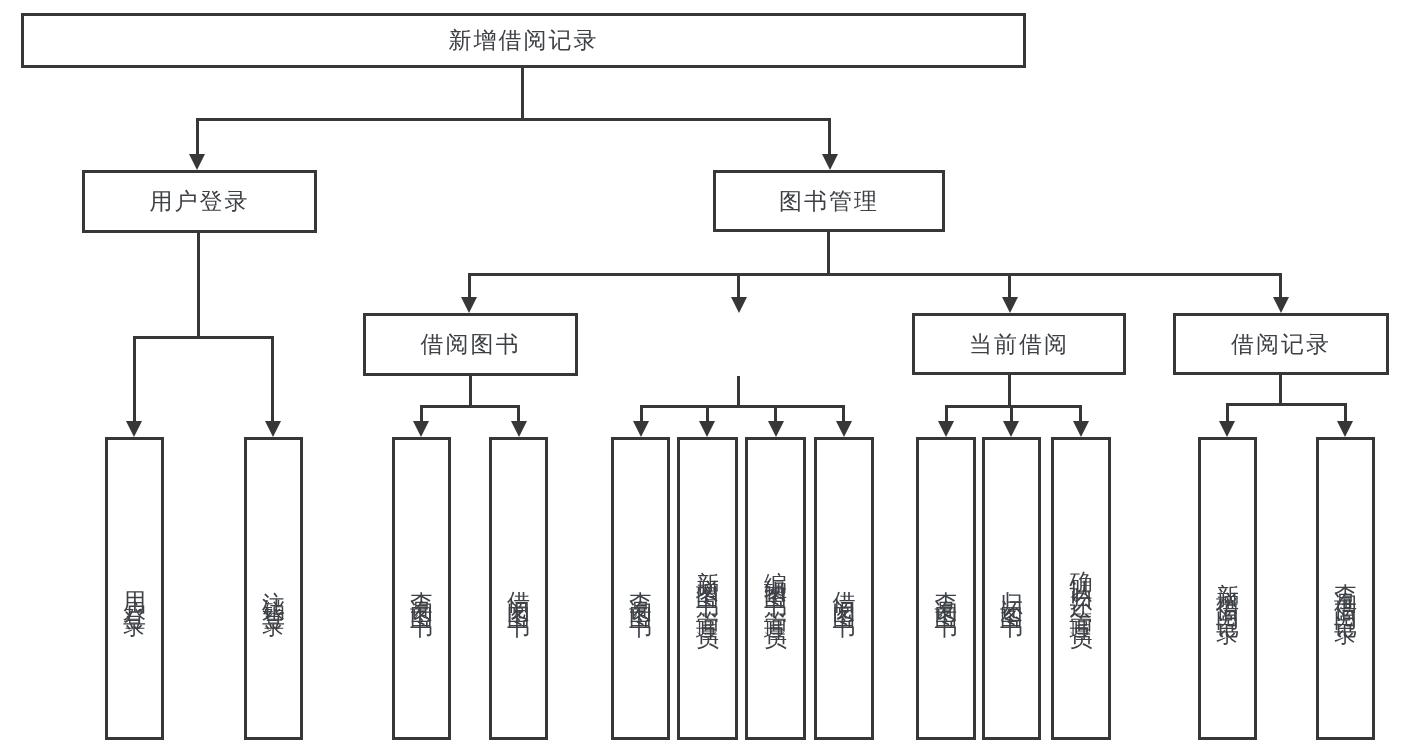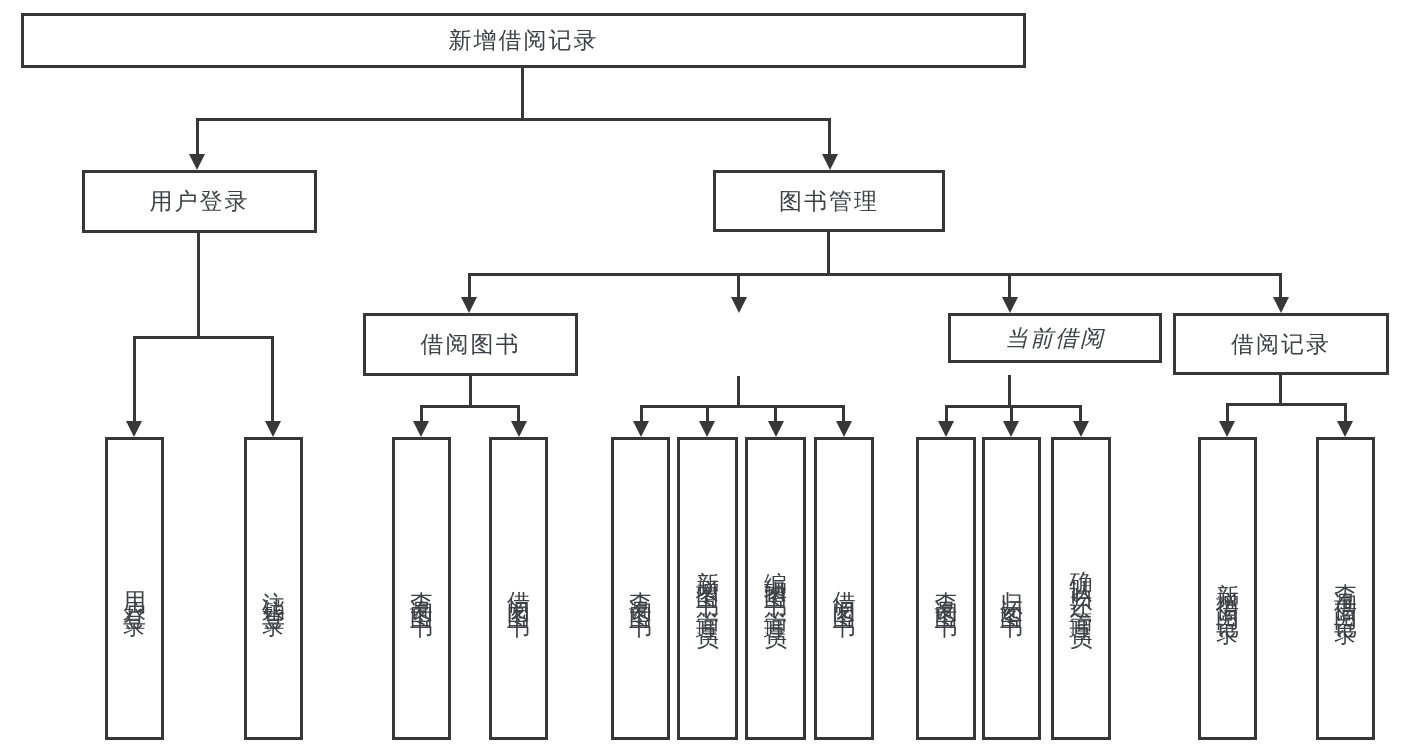--- a/index.html
+++ b/index.html
@@ -52,21 +52,21 @@
 
   <div class="box" style="left:21px;top:13px;width:1005px;height:55px;">新增借阅记录</div>
 
   <div class="box" style="left:82px;top:170px;width:235px;height:63px;">用户登录</div>
 
   <div class="box" style="left:713px;top:170px;width:232px;height:62px;">图书管理</div>
 
   <div class="box" style="left:363px;top:313px;width:215px;height:63px;">借阅图书</div>
 
 
-  <div class="box" style="left:948px;top:313px;width:214px;height:50px;font-style:italic;">当前借阅</div>
+  <div class="box" style="left:912px;top:313px;width:214px;height:62px;">当前借阅</div>
 
   <div class="box" style="left:1173px;top:313px;width:216px;height:62px;">借阅记录</div>
 
   <div class="box vbox" style="left:105px;top:437px;width:59px;height:303px;">用户登录</div>
 
   <div class="box vbox" style="left:244px;top:437px;width:59px;height:303px;">注销登录</div>
 
   <div class="box vbox" style="left:392px;top:437px;width:59px;height:303px;">查询图书</div>
 
   <div class="box vbox" style="left:489px;top:437px;width:59px;height:303px;">借阅图书</div>

